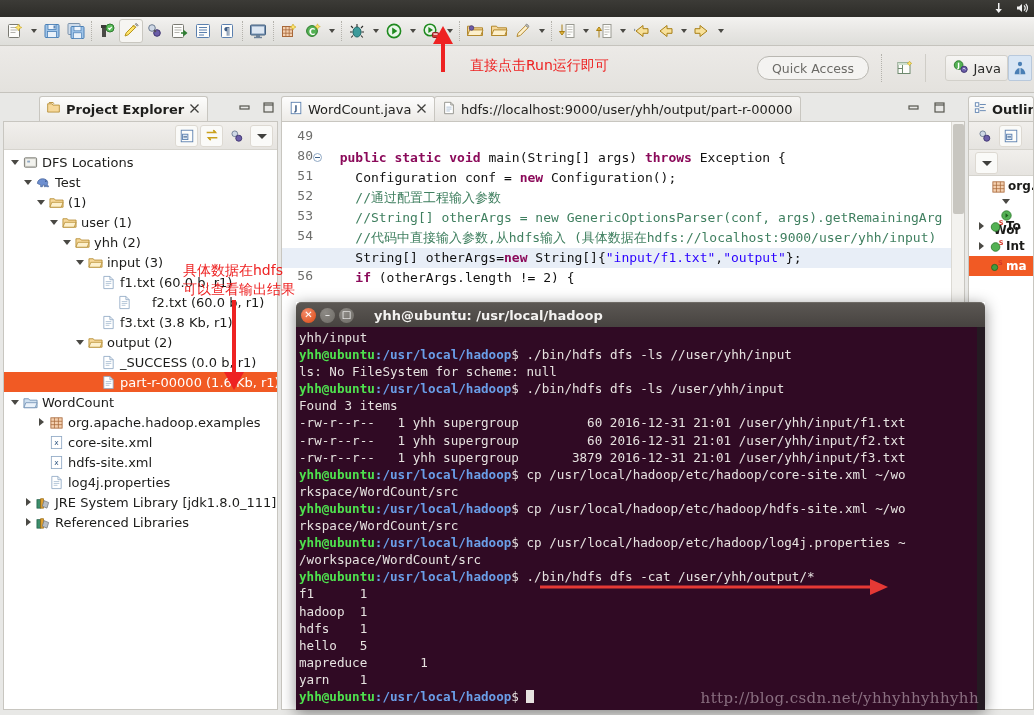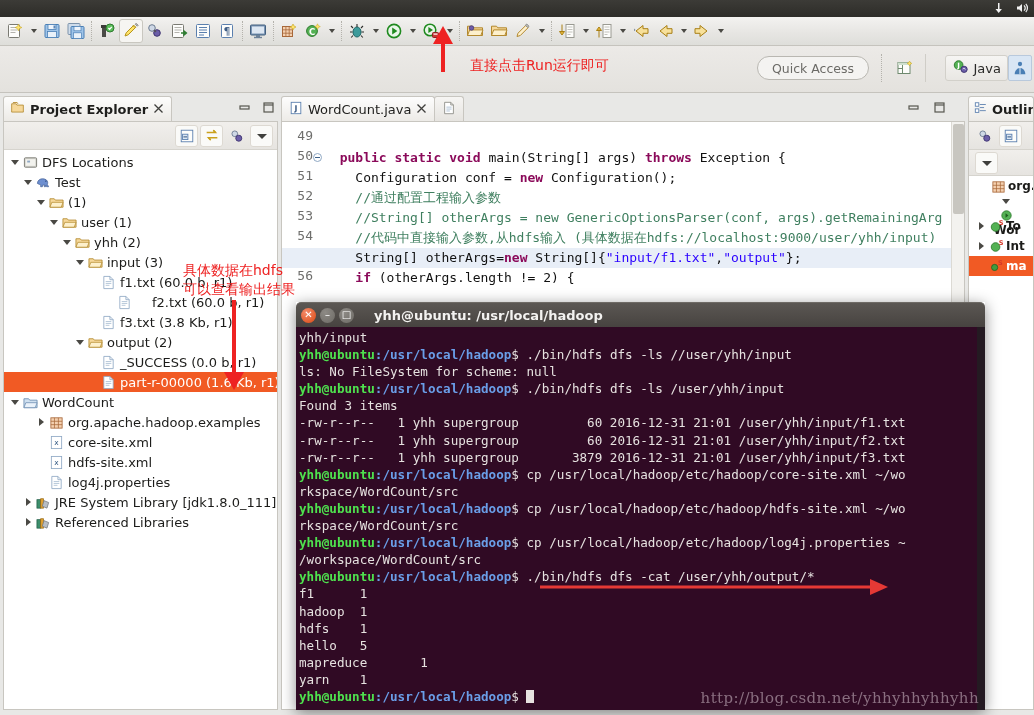--- a/index.html
+++ b/index.html
@@ -68,21 +68,21 @@
     font-size: 13px; color: #2a2a28;
   }
   .persp-extra {
     position: absolute; right: 2px; top: 9px; width: 24px; height: 26px;
     display:flex; align-items:center; justify-content:center;
     background: #d9e6f4; border: 1px solid #b9c9dc; border-radius: 2px;
   }
 
   
   .pe {
-    position: absolute; left: 3px; top: 96px; width: 275px; height: 614px;
+    position: absolute; left: 3px; top: 96px; width: 275px; height: 614px; padding-left: 36px;
   }
   .pe-tabrow { position: relative; height: 25px; }
   .pe-tab {
     position: absolute; left: 0; top: 0; height: 25px;
     display: flex; align-items: center; gap: 5px; padding: 0 7px 0 6px;
     background: linear-gradient(to bottom,#fdfdfc,#eceae6);
     border: 1px solid #c8c6c0; border-bottom: none;
     border-radius: 3px 3px 0 0;
     font-weight: bold; font-size: 13px; color: #1e1e1c;
   }
@@ -772,20 +772,21 @@
         </span>
       </div>
       <div class="ed-tab inactive">
         <span>
           <svg width="14" height="14" viewBox="0 0 16 16">
               <path d="M3 1.5h7l3 3v10H3z" fill="#fff" stroke="#8d8d86"></path>
               <path d="M10 1.5v3h3" fill="none" stroke="#8d8d86"></path>
               <path d="M5 7h6M5 9.2h6M5 11.4h4" stroke="#9fb6cd" stroke-width=".9"></path>
             </svg>
         </span>
+        <span>hdfs://localhost:9000/user/yhh/output/part-r-00000</span>
       </div>
       <div class="ed-ctl">
         <span class="minmax-box">
           <svg width="13" height="13" viewBox="0 0 13 13">
               <rect x="2" y="5" width="9" height="3" fill="none" stroke="#56564f" stroke-width="1.2"></rect>
             </svg>
         </span>
         <span class="minmax-box">
           <svg width="13" height="13" viewBox="0 0 13 13">
               <rect x="2" y="2" width="9" height="9" fill="none" stroke="#56564f" stroke-width="1.2"></rect>
@@ -793,21 +794,21 @@
             </svg>
         </span>
       </div>
     </div>
     <div class="ed-body">
       <div class="chbar">
         <i style="top:26px;height:154px"></i>
       </div>
       <div class="gutter-num">
           <div style="height: 20px; padding-right: 5px;">49</div>
-          <div style="height: 20px; padding-right: 5px;">50</div>
+          <div style="height: 20px; padding-right: 5px;">80</div>
           <div style="height: 20px; padding-right: 5px;">51</div>
           <div style="height: 20px; padding-right: 5px;">52</div>
           <div style="height: 20px; padding-right: 5px;">53</div>
           <div style="height: 20px; padding-right: 5px;">54</div>
           <div style="height: 20px; padding-right: 5px;">55</div>
           <div style="height: 20px; padding-right: 5px;">56</div>
         </div>
       <div class="code"><div class="ln"></div><div class="ln"><span class="plain">  </span><span class="kw">public static void </span><span class="plain">main(String[] args) </span><span class="kw">throws </span><span class="plain">Exception {</span></div><div class="ln"><span class="plain">    Configuration conf = </span><span class="kw">new </span><span class="plain">Configuration();</span></div><div class="ln"><span class="cm">    //通过配置工程输入参数</span></div><div class="ln"><span class="cm">    //String[] otherArgs = new GenericOptionsParser(conf, args).getRemainingArg</span></div><div class="ln"><span class="cm">    //代码中直接输入参数,从hdfs输入 (具体数据在hdfs://localhost:9000/user/yhh/input)</span></div><div class="ln hl"><span class="plain">    String[] otherArgs=</span><span class="kw">new </span><span class="plain">String[]{</span><span class="st">"input/f1.txt"</span><span class="plain">,</span><span class="st">"output"</span><span class="plain">};</span></div><div class="ln"><span class="plain">    </span><span class="kw">if </span><span class="plain">(otherArgs.length != </span><span class="plain">2</span><span class="plain">) {</span></div></div>
       <div class="ed-scroll">
         <div class="thumb"></div>

